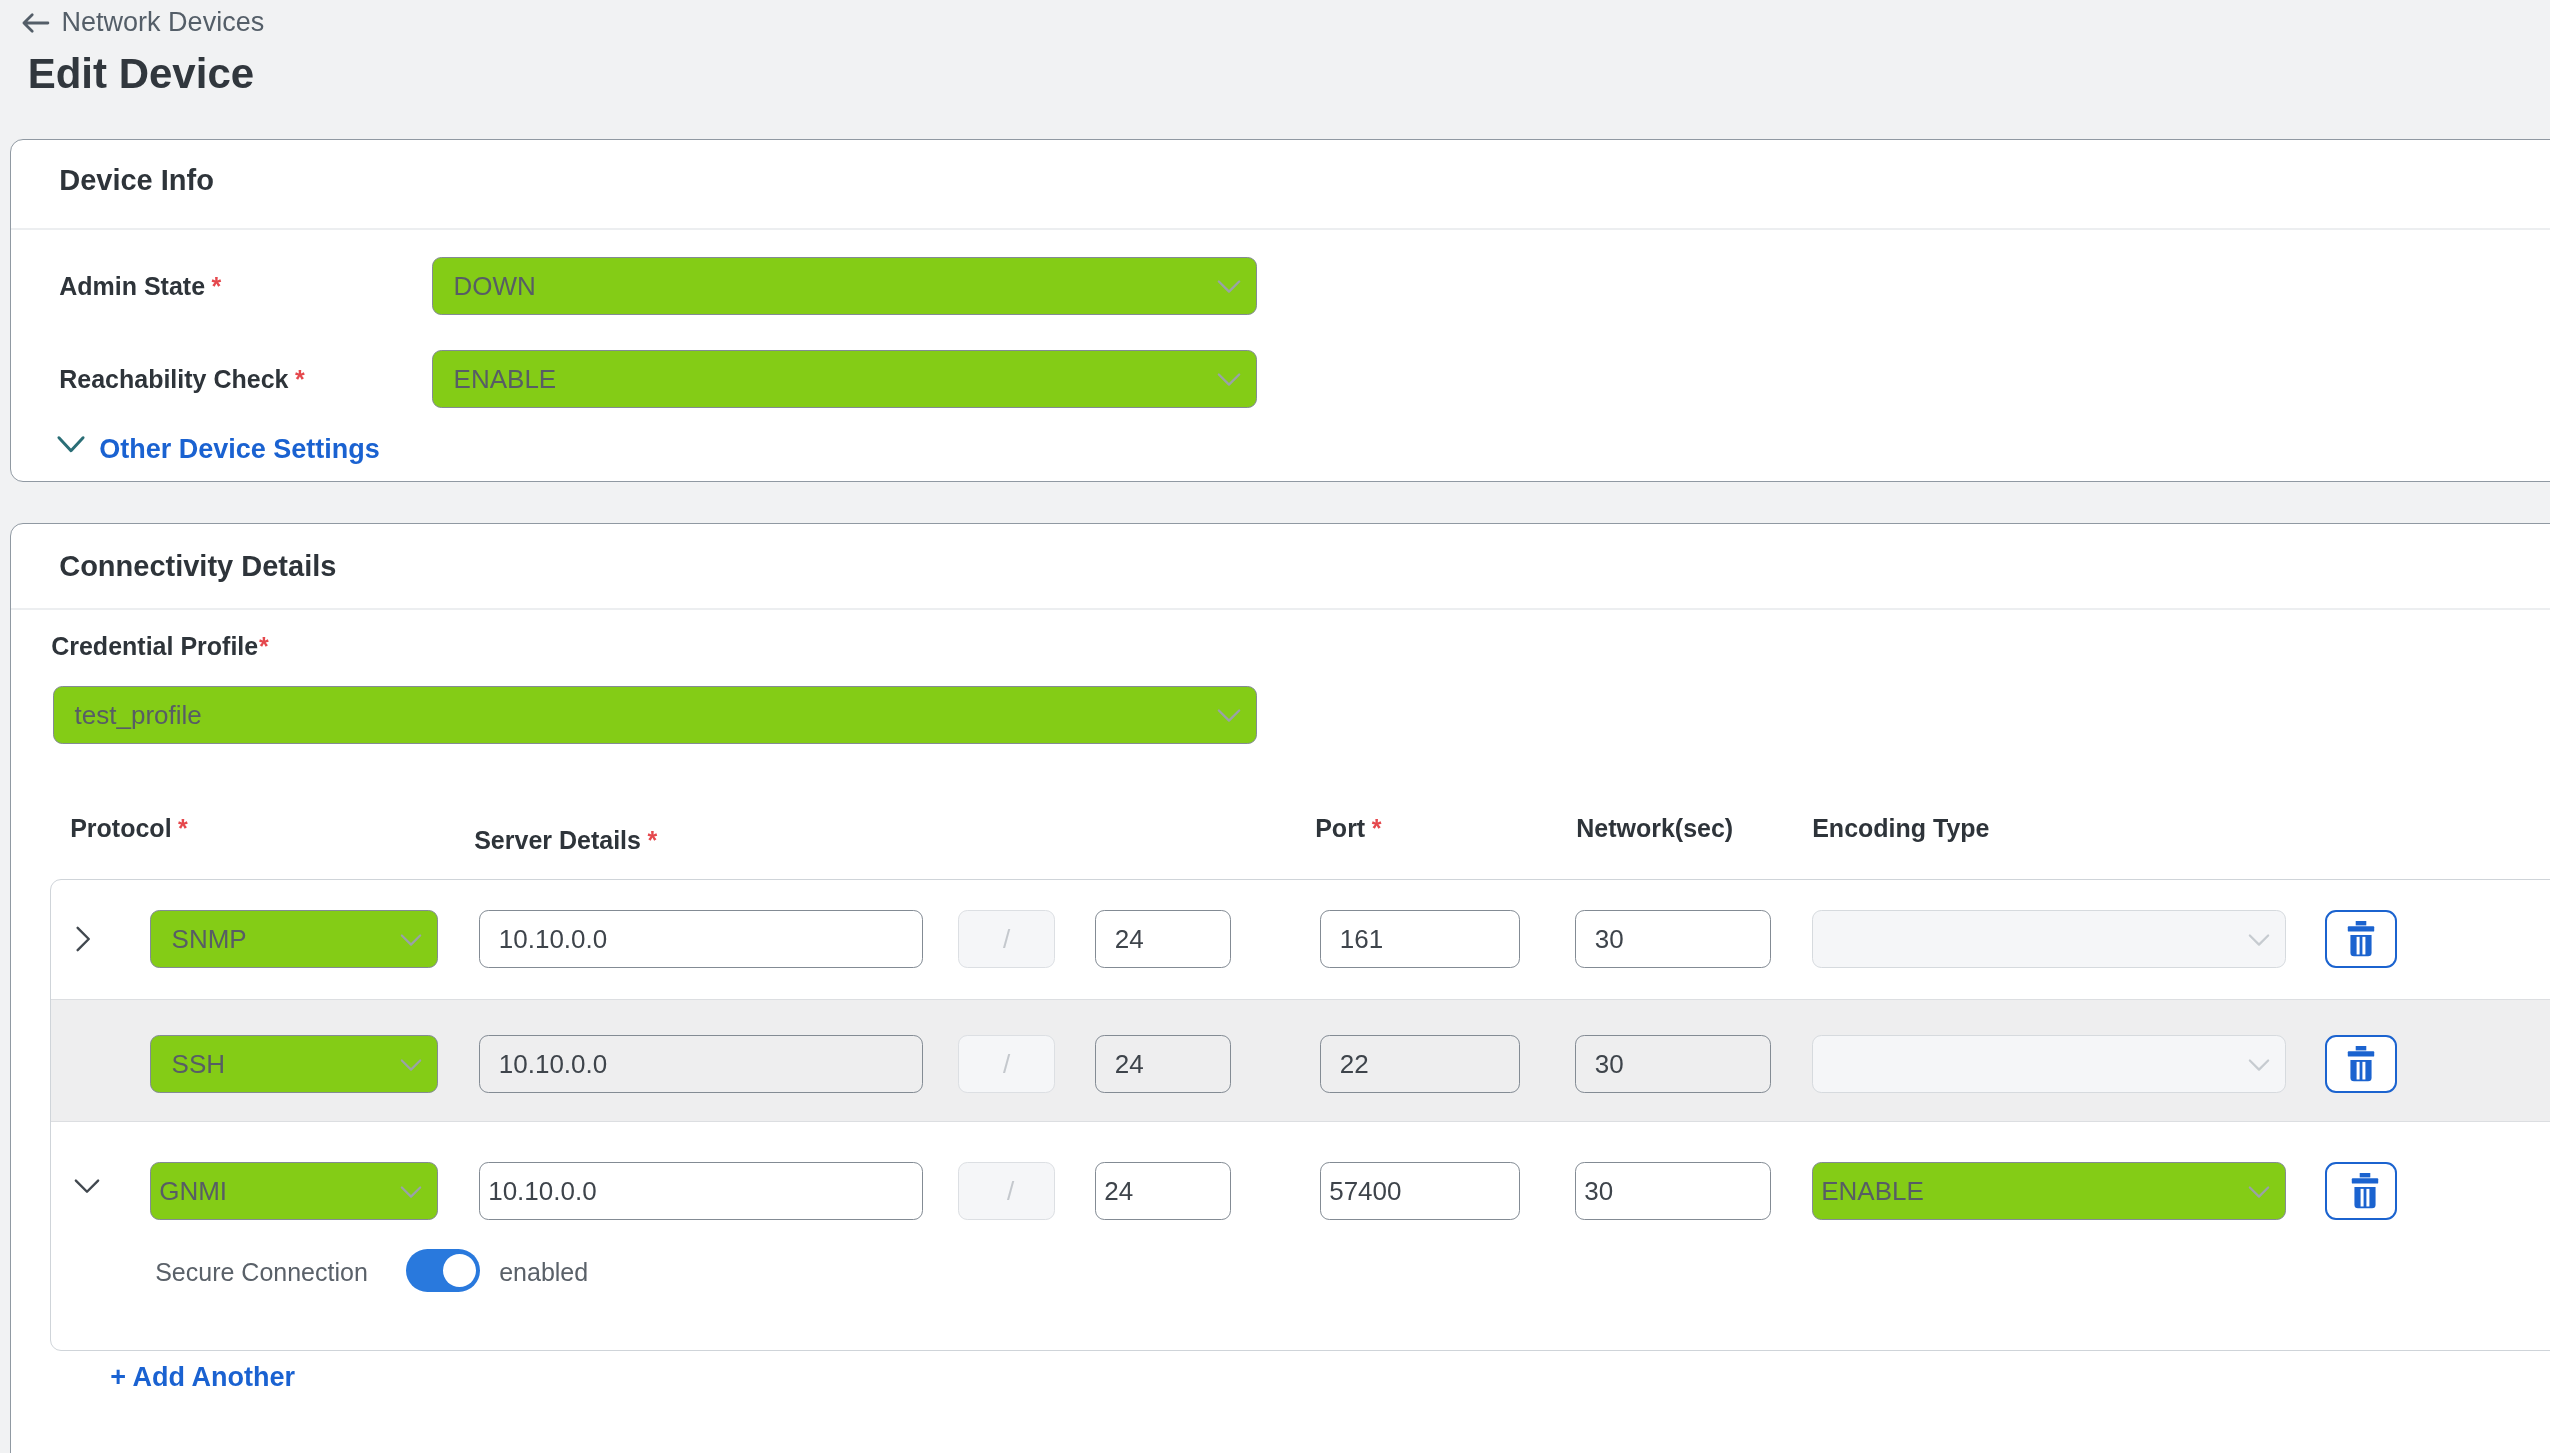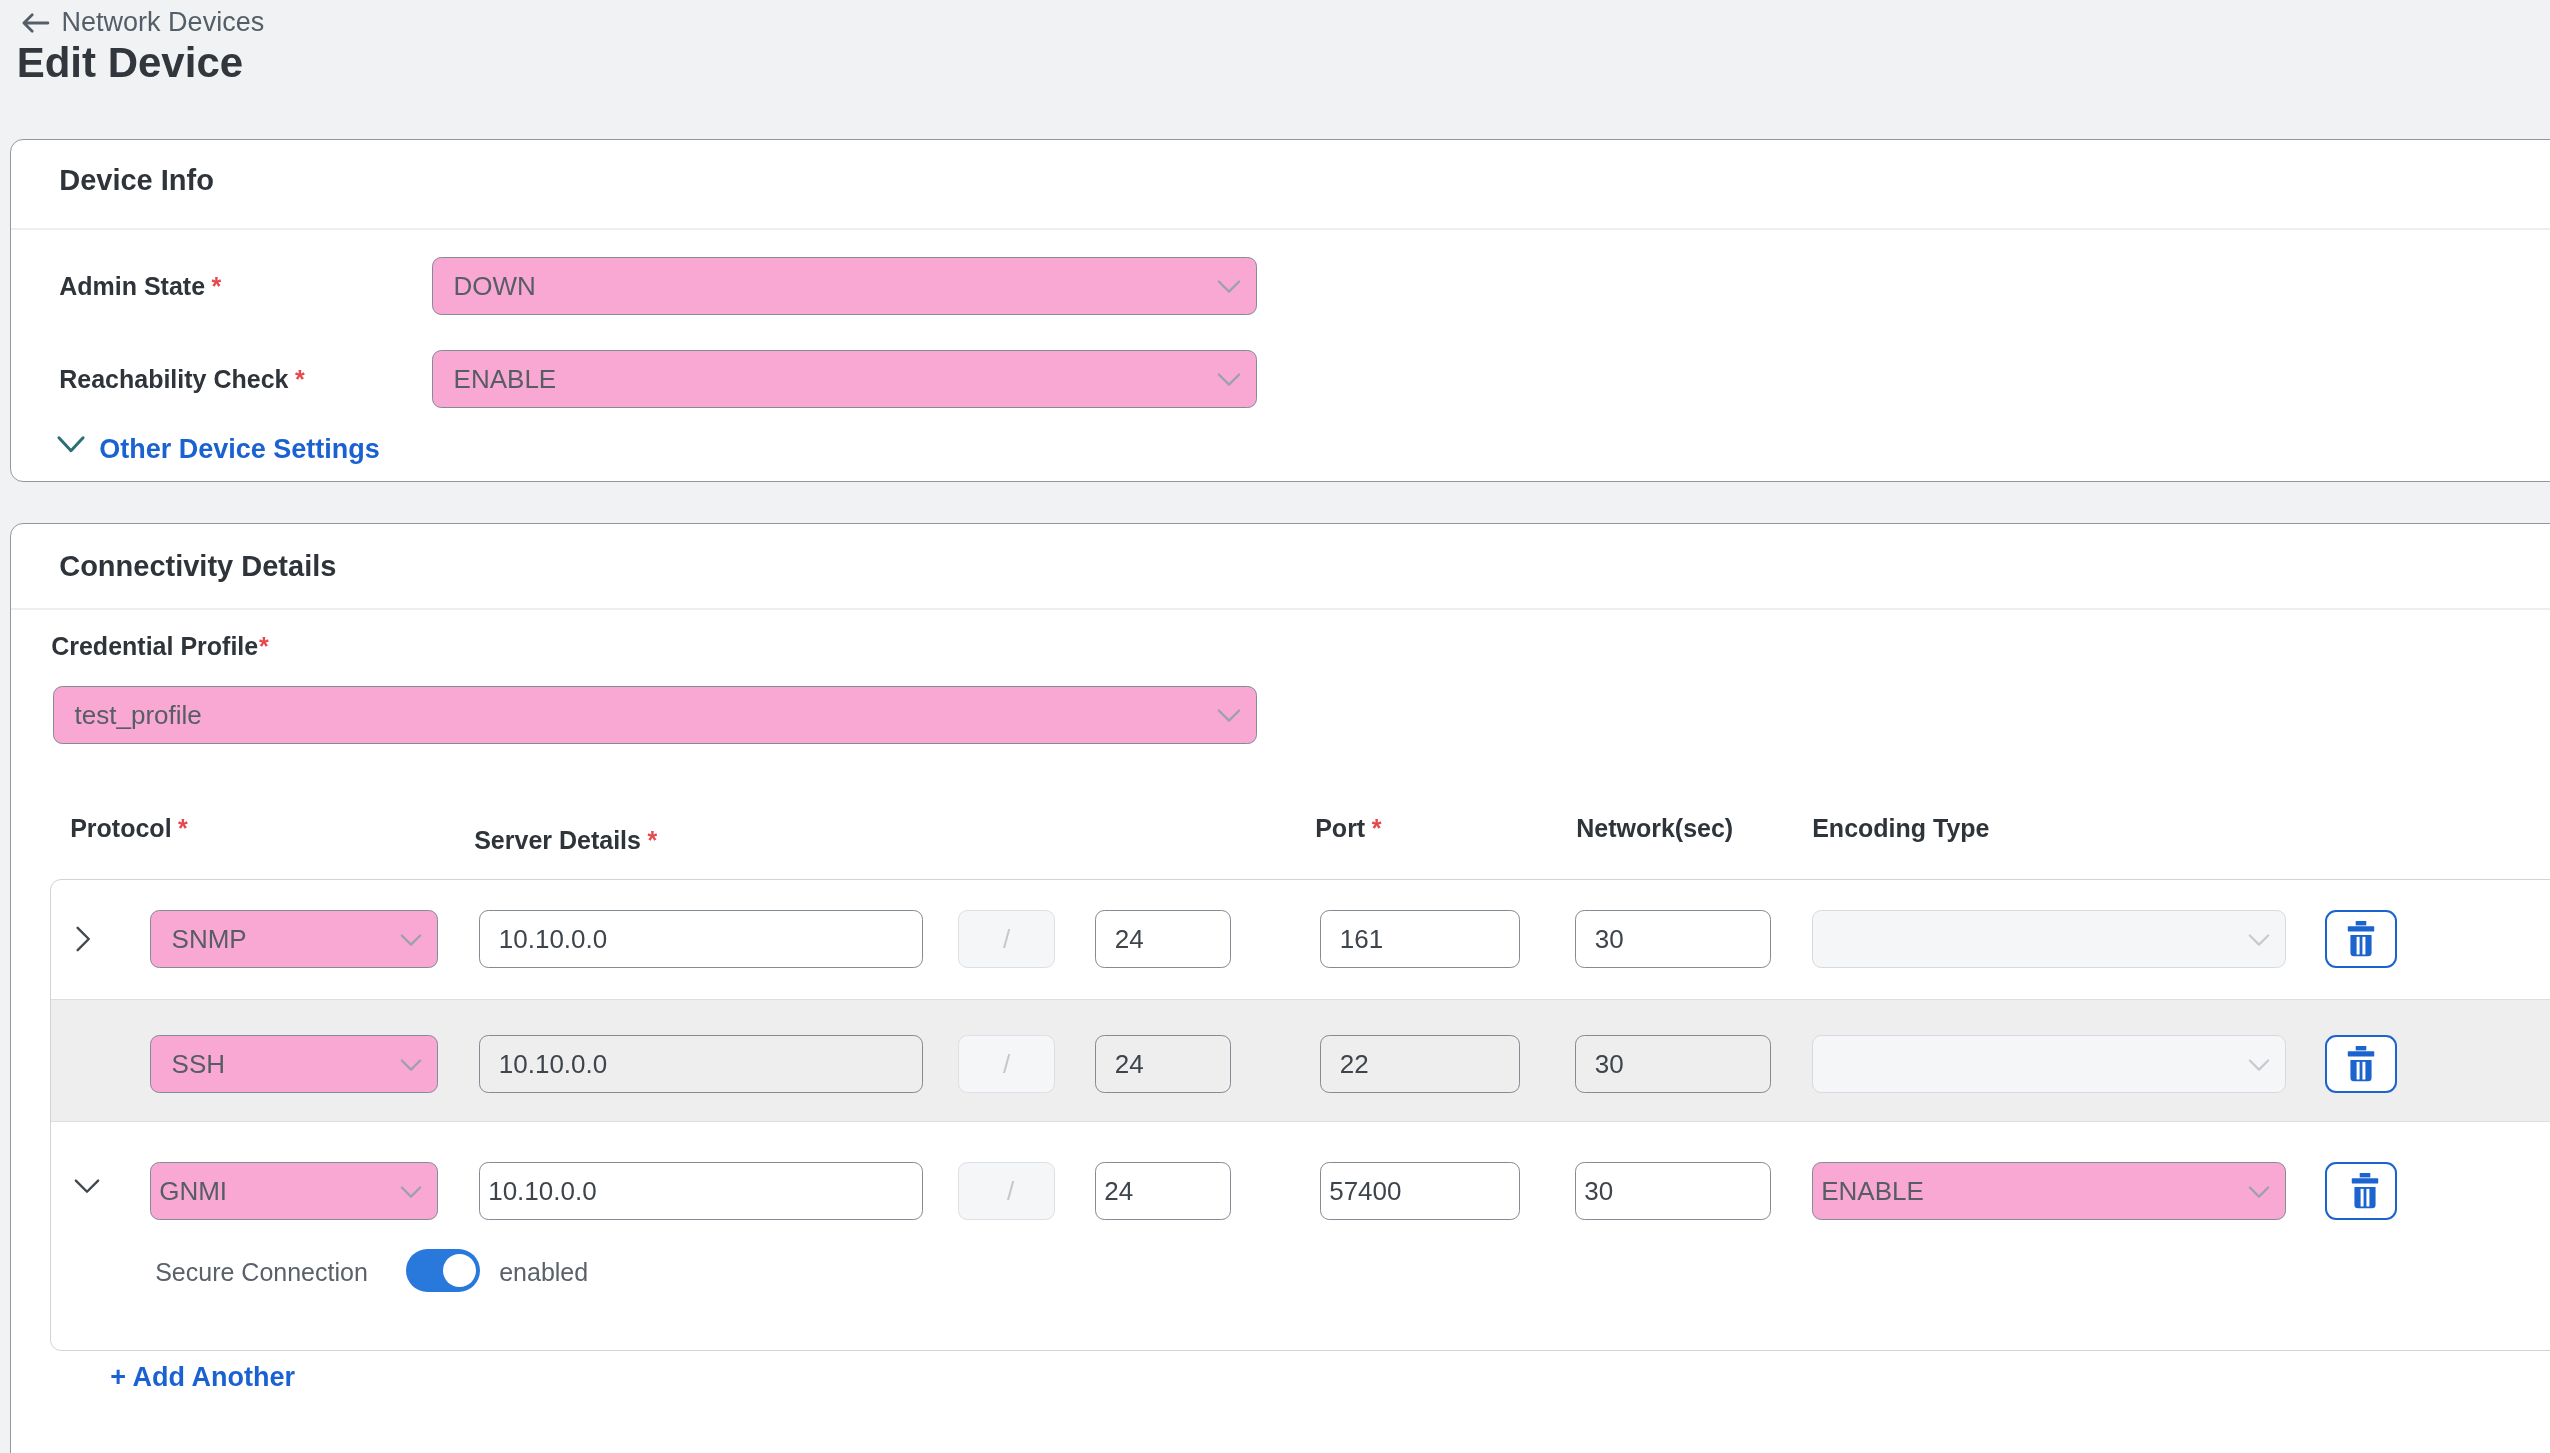--- a/index.html
+++ b/index.html
@@ -4,34 +4,34 @@
 <style>
   html,body{margin:0;padding:0;}
   body{
     width:2550px;height:1454px;position:relative;overflow:hidden;
     background:#f1f2f3;font-family:"Liberation Sans",sans-serif;
     -webkit-font-smoothing:antialiased;
   }
   
   .back{position:absolute;left:18.6px;top:7.4px;display:flex;align-items:center;gap:11px;
         color:#545e68;font-size:27px;font-weight:500;cursor:pointer;}
-  .page-title{position:absolute;left:16.7px;top:39px;margin:0;font-size:42px;font-weight:700;color:#31373d;}
+  .page-title{position:absolute;left:16.7px;top:39px;margin:11px;font-size:42px;font-weight:700;color:#31373d;}
   
   .card{position:absolute;left:10.2px;width:2567px;background:#fff;
         border:1.9px solid #9099a2;border-radius:13px;box-sizing:border-box;}
   #card-device{top:139px;height:343px;}
   #card-conn{top:523px;height:985px;}
   .card-title{position:absolute;left:48px;font-size:29px;font-weight:700;color:#2e343a;}
   .card-divider{position:absolute;left:0;right:0;height:1.9px;background:#eceef0;}
   
   .flabel{position:absolute;font-size:25px;font-weight:700;color:#2e343a;white-space:nowrap;}
   .req{color:#e5484d;font-weight:700;margin-left:6.5px;}
   .req.tight{margin-left:0.9px;}
   
-  .selectbox{position:absolute;height:58px;box-sizing:border-box;background:#f9a8d4;
+  .selectbox{position:absolute;height:58px;box-sizing:border-box;background:#84cc16;
              border:1.9px solid #838b94;border-radius:9.3px;display:flex;align-items:center;
              padding:0 52px 0 20.4px;font-size:26px;color:#575d65;cursor:pointer;white-space:nowrap;}
   .selectbox .chev{position:absolute;right:15px;top:50%;transform:translateY(-50%);}
   .selectbox svg polyline{stroke:#9aa1a8;}
   .selectbox.disabled{background:#f5f6f8;border-color:#d6dade;cursor:default;}
   .selectbox.disabled svg polyline{stroke:#c6cbd0;}
   .inputbox{position:absolute;height:58px;box-sizing:border-box;background:#fff;
             border:1.9px solid #838b94;border-radius:9.3px;padding:0 18.6px;font-size:26px;
             color:#3e444b;font-family:inherit;outline:none;}
   .inputbox.dim{background:#eeeeef;}

